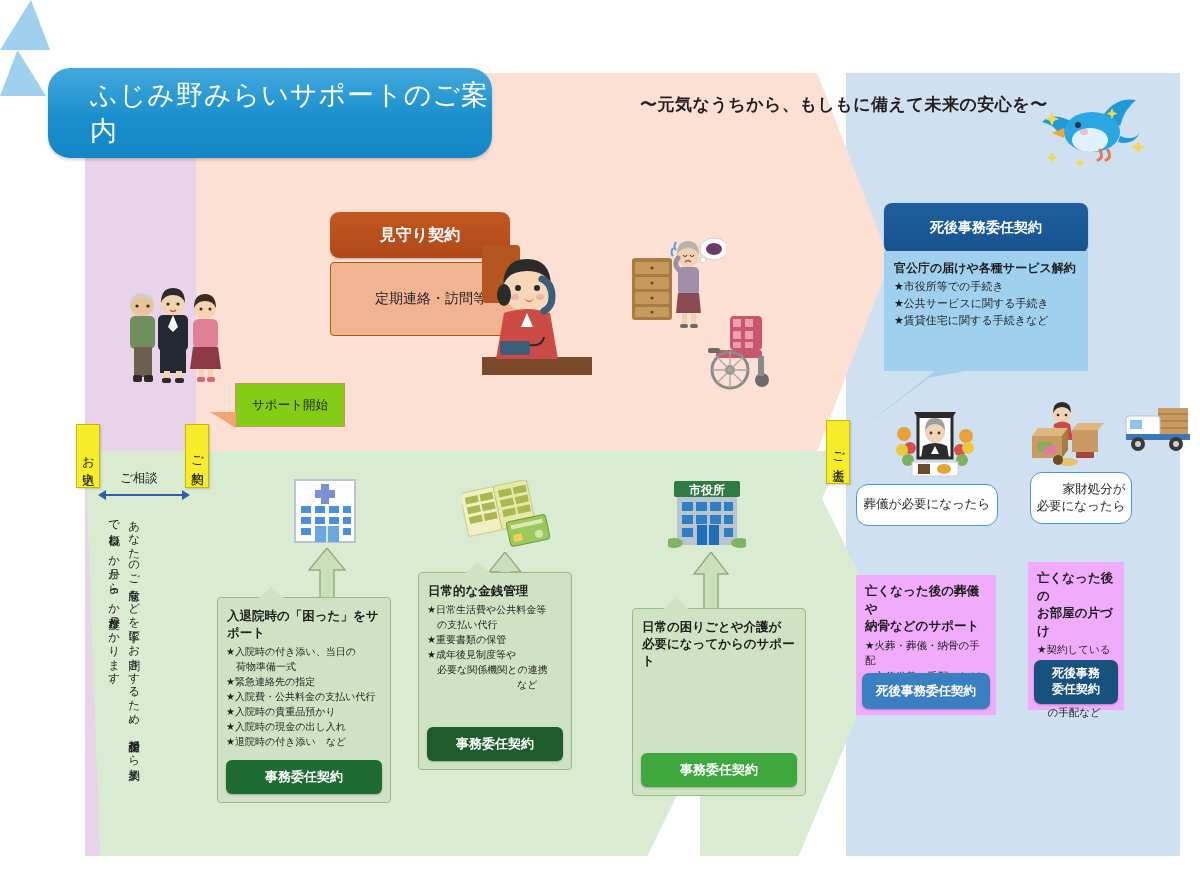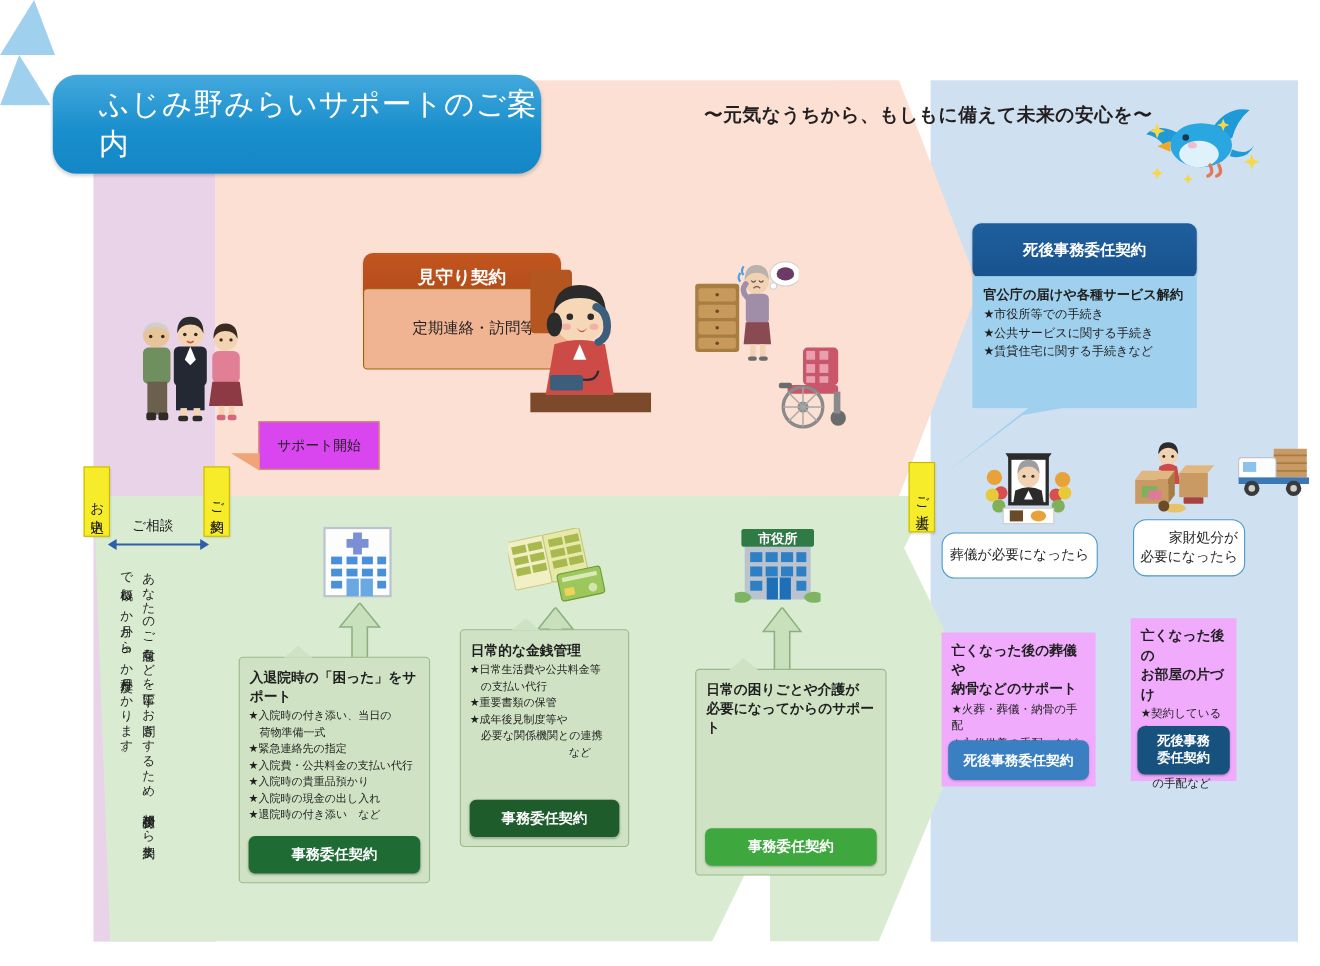--- a/index.html
+++ b/index.html
@@ -71,27 +71,27 @@
   }
 
   
   #watch-body{
     position:absolute;left:330px;top:262px;width:200px;height:72px;
     background:#f0b493;border:1px solid #a16207;border-radius:4px;
     display:flex;align-items:center;justify-content:center;
     font-size:14px;color:#1f1f1f;
   }
   #watch-hdr{
-    left:330px;top:230px;width:180px;height:46px;
+    left:330px;top:212px;width:180px;height:46px;
     background:linear-gradient(180deg,#c2561f 0%,#b0491a 100%);
     font-size:16px;
   }
   #support-start{
     position:absolute;left:235px;top:383px;width:108px;height:42px;
-    background:#d946ef;border:1px solid #d88a58;
+    background:#84cc16;border:1px solid #d88a58;
     display:flex;align-items:center;justify-content:center;
     font-size:12.5px;color:#1f1f1f;
   }
   #support-start::after{
     content:"";position:absolute;left:-26px;bottom:-2px;
     border-width:0 26px 16px 0;border-style:solid;
     border-color:transparent #f0a578 transparent transparent;
   }
 
   

